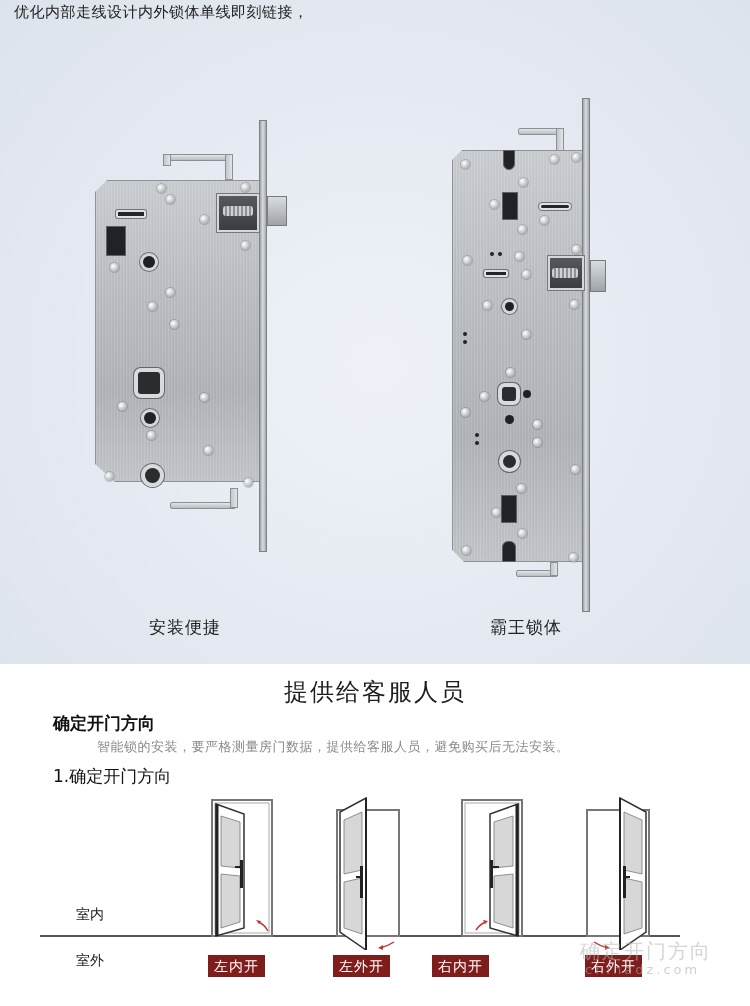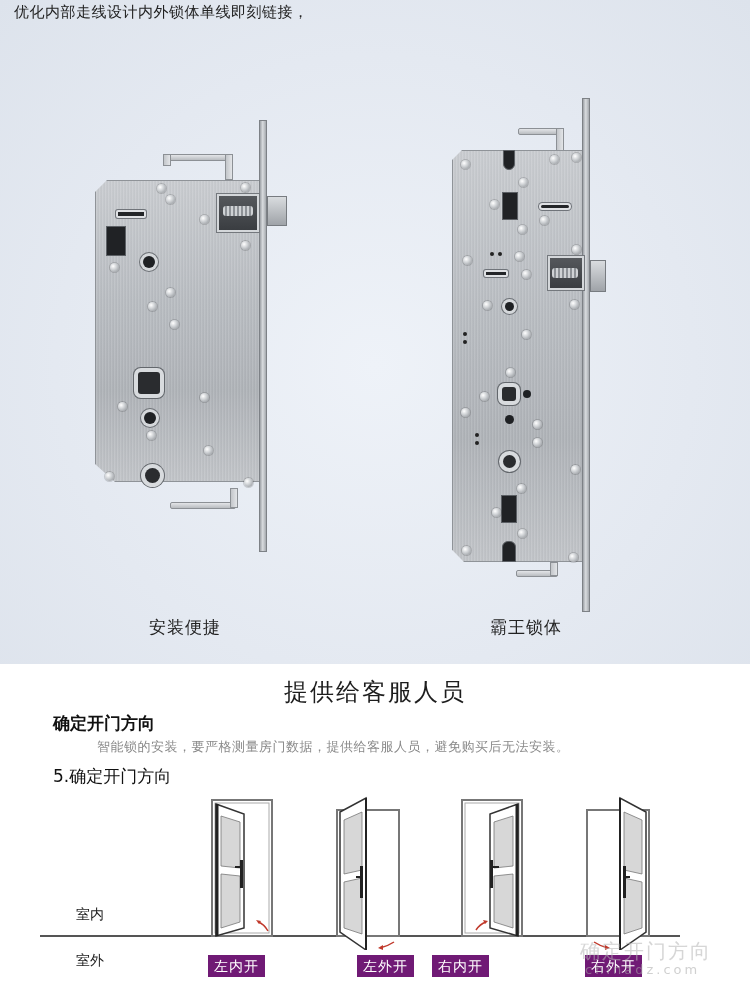--- a/index.html
+++ b/index.html
@@ -56,21 +56,21 @@
   .notice-head { position: absolute; left: 53px; top: 48px; font-size: 17px; font-weight: bold; color: #111; }
   .notice-text { position: absolute; left: 53px; top: 74px; font-size: 13px; color: #8a8a8a; letter-spacing: 0.5px; white-space: nowrap; margin-left: 44px; }
   .step-title { position: absolute; left: 53px; top: 101px; font-size: 17px; color: #111; }
 
   .floor-line { position: absolute; left: 40px; top: 935px; width: 640px; height: 2px; background: #555; }
   .side-label { position: absolute; left: 76px; font-size: 14px; color: #222; text-align: center; }
 
   .door-wrap { position: absolute; top: 790px; width: 90px; height: 150px; }
   .door-tag {
     position: absolute; top: 955px; height: 22px; padding: 0 6px;
-    background: #701a75; color: #fff; font-size: 14px; line-height: 22px; letter-spacing: 1px;
+    background: #7f1d1d; color: #fff; font-size: 14px; line-height: 22px; letter-spacing: 1px;
   }
   .watermark { position: absolute; left: 580px; top: 938px; color: rgba(180,180,180,0.55); font-size: 20px; letter-spacing: 2px; white-space: nowrap; }
   .watermark2 { position: absolute; left: 585px; top: 962px; color: rgba(170,170,170,0.55); font-size: 13px; letter-spacing: 3px; white-space: nowrap; }
 </style>
 </head>
 <body>
 
 <section class="hero">
   <div class="intro">
     <p>优化内部走线设计内外锁体单线即刻链接，</p>
@@ -178,21 +178,21 @@
   </div>
 
   <div class="caption" style="left:149px;">安装便捷</div>
   <div class="caption" style="left:490px;">霸王锁体</div>
 </section>
 
 <section class="params">
   <h2 class="params-title" style="font-weight:normal;">提供给客服人员</h2>
   <div class="notice-head">确定开门方向</div>
   <div class="notice-text">智能锁的安装，要严格测量房门数据，提供给客服人员，避免购买后无法安装。</div>
-  <div class="step-title">5.确定开门方向</div>
+  <div class="step-title">1.确定开门方向</div>
 </section>
 
 <div class="floor-line"></div>
 <div class="side-label" style="top:906px;">室内</div>
 <div class="side-label" style="top:952px;">室外</div>
 
 <div class="door-wrap" style="left:208px;">
   <svg width="90" height="150" viewBox="0 0 90 150">
     <rect x="4" y="10" width="60" height="136" fill="#fff" stroke="#777" stroke-width="2"></rect>
     <rect x="7" y="13" width="54" height="130" fill="none" stroke="#aaa" stroke-width="1"></rect>
@@ -244,18 +244,18 @@
     <polygon points="40,22 58,30 58,84 40,80" fill="#d7d7d7" stroke="#777" stroke-width="0.8"></polygon>
     <polygon points="40,88 58,92 58,138 40,144" fill="#d7d7d7" stroke="#777" stroke-width="0.8"></polygon>
     <rect x="39" y="76" width="3" height="32" fill="#222"></rect>
     <rect x="40" y="86" width="6" height="2" fill="#222"></rect>
     <path d="M10 152 Q16 156 24 158" stroke="#c0392b" stroke-width="1.5" fill="none"></path>
     <polygon points="26,158 21,155 21,160" fill="#c0392b"></polygon>
   </svg>
 </div>
 
 <div class="door-tag" style="left:208px;">左内开</div>
-<div class="door-tag" style="left:333px;margin-left:24px;">左外开</div>
+<div class="door-tag" style="left:333px;">左外开</div>
 <div class="door-tag" style="left:432px;">右内开</div>
 <div class="door-tag" style="left:585px;">右外开</div>
 
 <div class="watermark">确定开门方向</div>
 <div class="watermark2">chinadz.com</div>
 
 </body></html>

